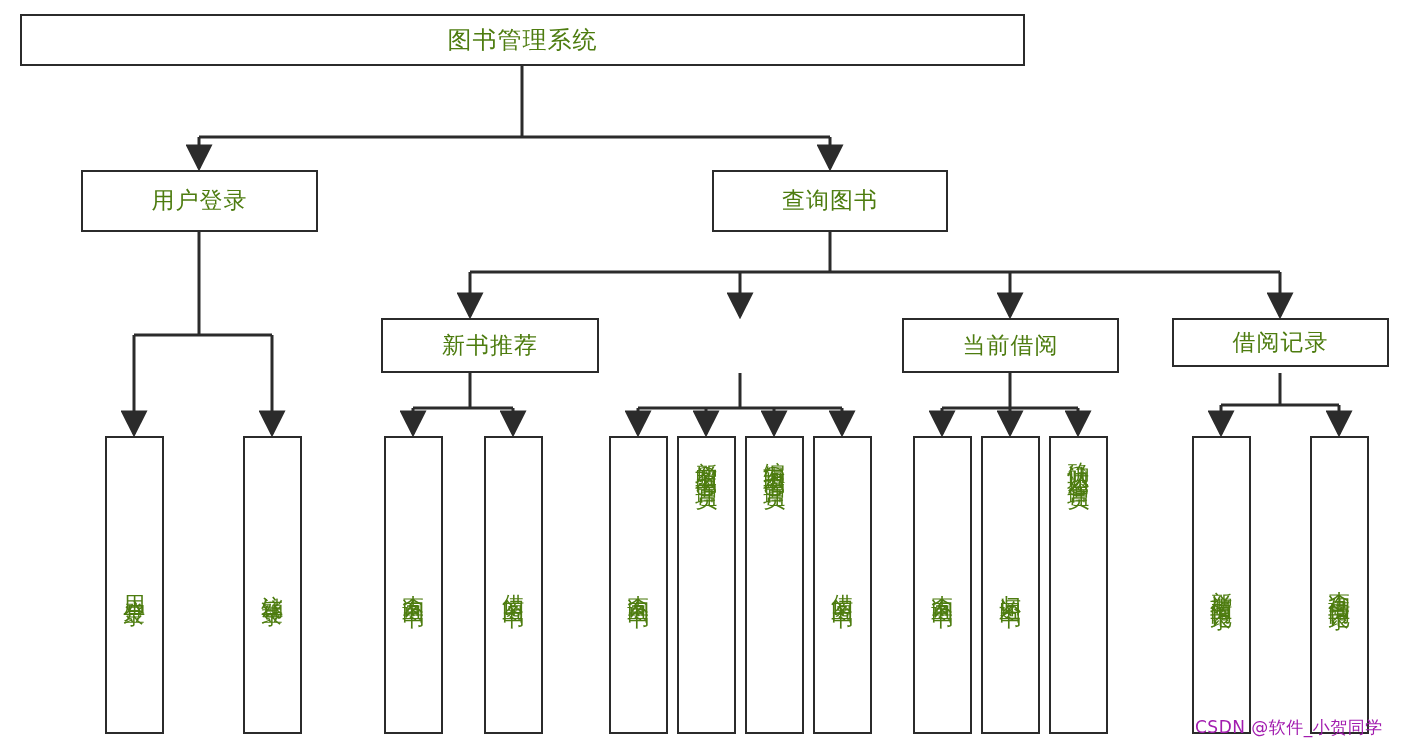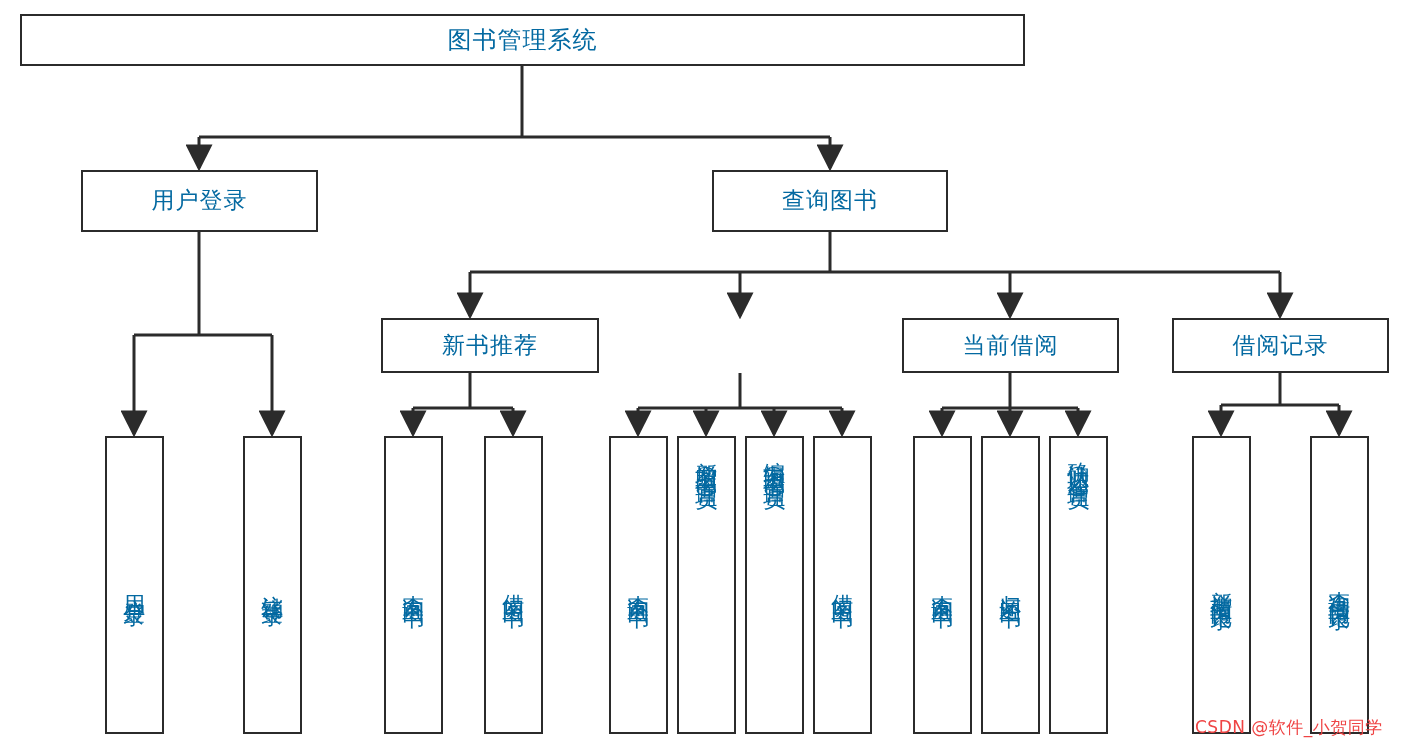--- a/index.html
+++ b/index.html
@@ -27,21 +27,21 @@
     pointer-events: none;
   }
   .node {
     position: absolute;
     box-sizing: border-box;
     background: #ffffff;
     border: 2px solid #2b2b2b;
     display: flex;
     align-items: center;
     justify-content: center;
-    color: #0369a1;
+    color: #4d7c0f;
   }
   .node .node-label {
     display: block;
     text-align: center;
     line-height: 1.18;
     white-space: nowrap;
   }
   
   .node.horiz .node-label {
     font-size: 23px;
@@ -66,21 +66,21 @@
     white-space: nowrap;
   }
   
   .node.vert.mid {
     align-items: center;
     padding-top: 0;
   }
   .watermark {
     position: absolute;
     font-size: 17px;
-    color: #ef4444;
+    color: #a21caf;
     letter-spacing: 0.5px;
     white-space: nowrap;
     user-select: none;
   }
 </style>
 </head>
 <body>
 
 <div id="diagram-root">
 
@@ -148,21 +148,21 @@
 
   <div class="node horiz" style="left:361px; top:318px; width:218px; height:55px;margin-left:20px;">
     <span class="node-label">新书推荐</span>
   </div>
 
 
   <div class="node horiz" style="left:902px; top:318px; width:217px; height:55px;justify-content:center;">
     <span class="node-label">当前借阅</span>
   </div>
 
-  <div class="node horiz" style="left:1172px; top:318px; width:217px; height:55px;">
+  <div class="node horiz" style="left:1172px; top:318px; width:217px; height:49px;">
     <span class="node-label">借阅记录</span>
   </div>
 
   <div class="node vert mid" style="left:105px; top:436px; width:59px; height:298px;">
     <span class="node-label">用户登录</span>
   </div>
 
   <div class="node vert mid" style="left:243px; top:436px; width:59px; height:298px;">
     <span class="node-label">注销登录</span>
   </div>

